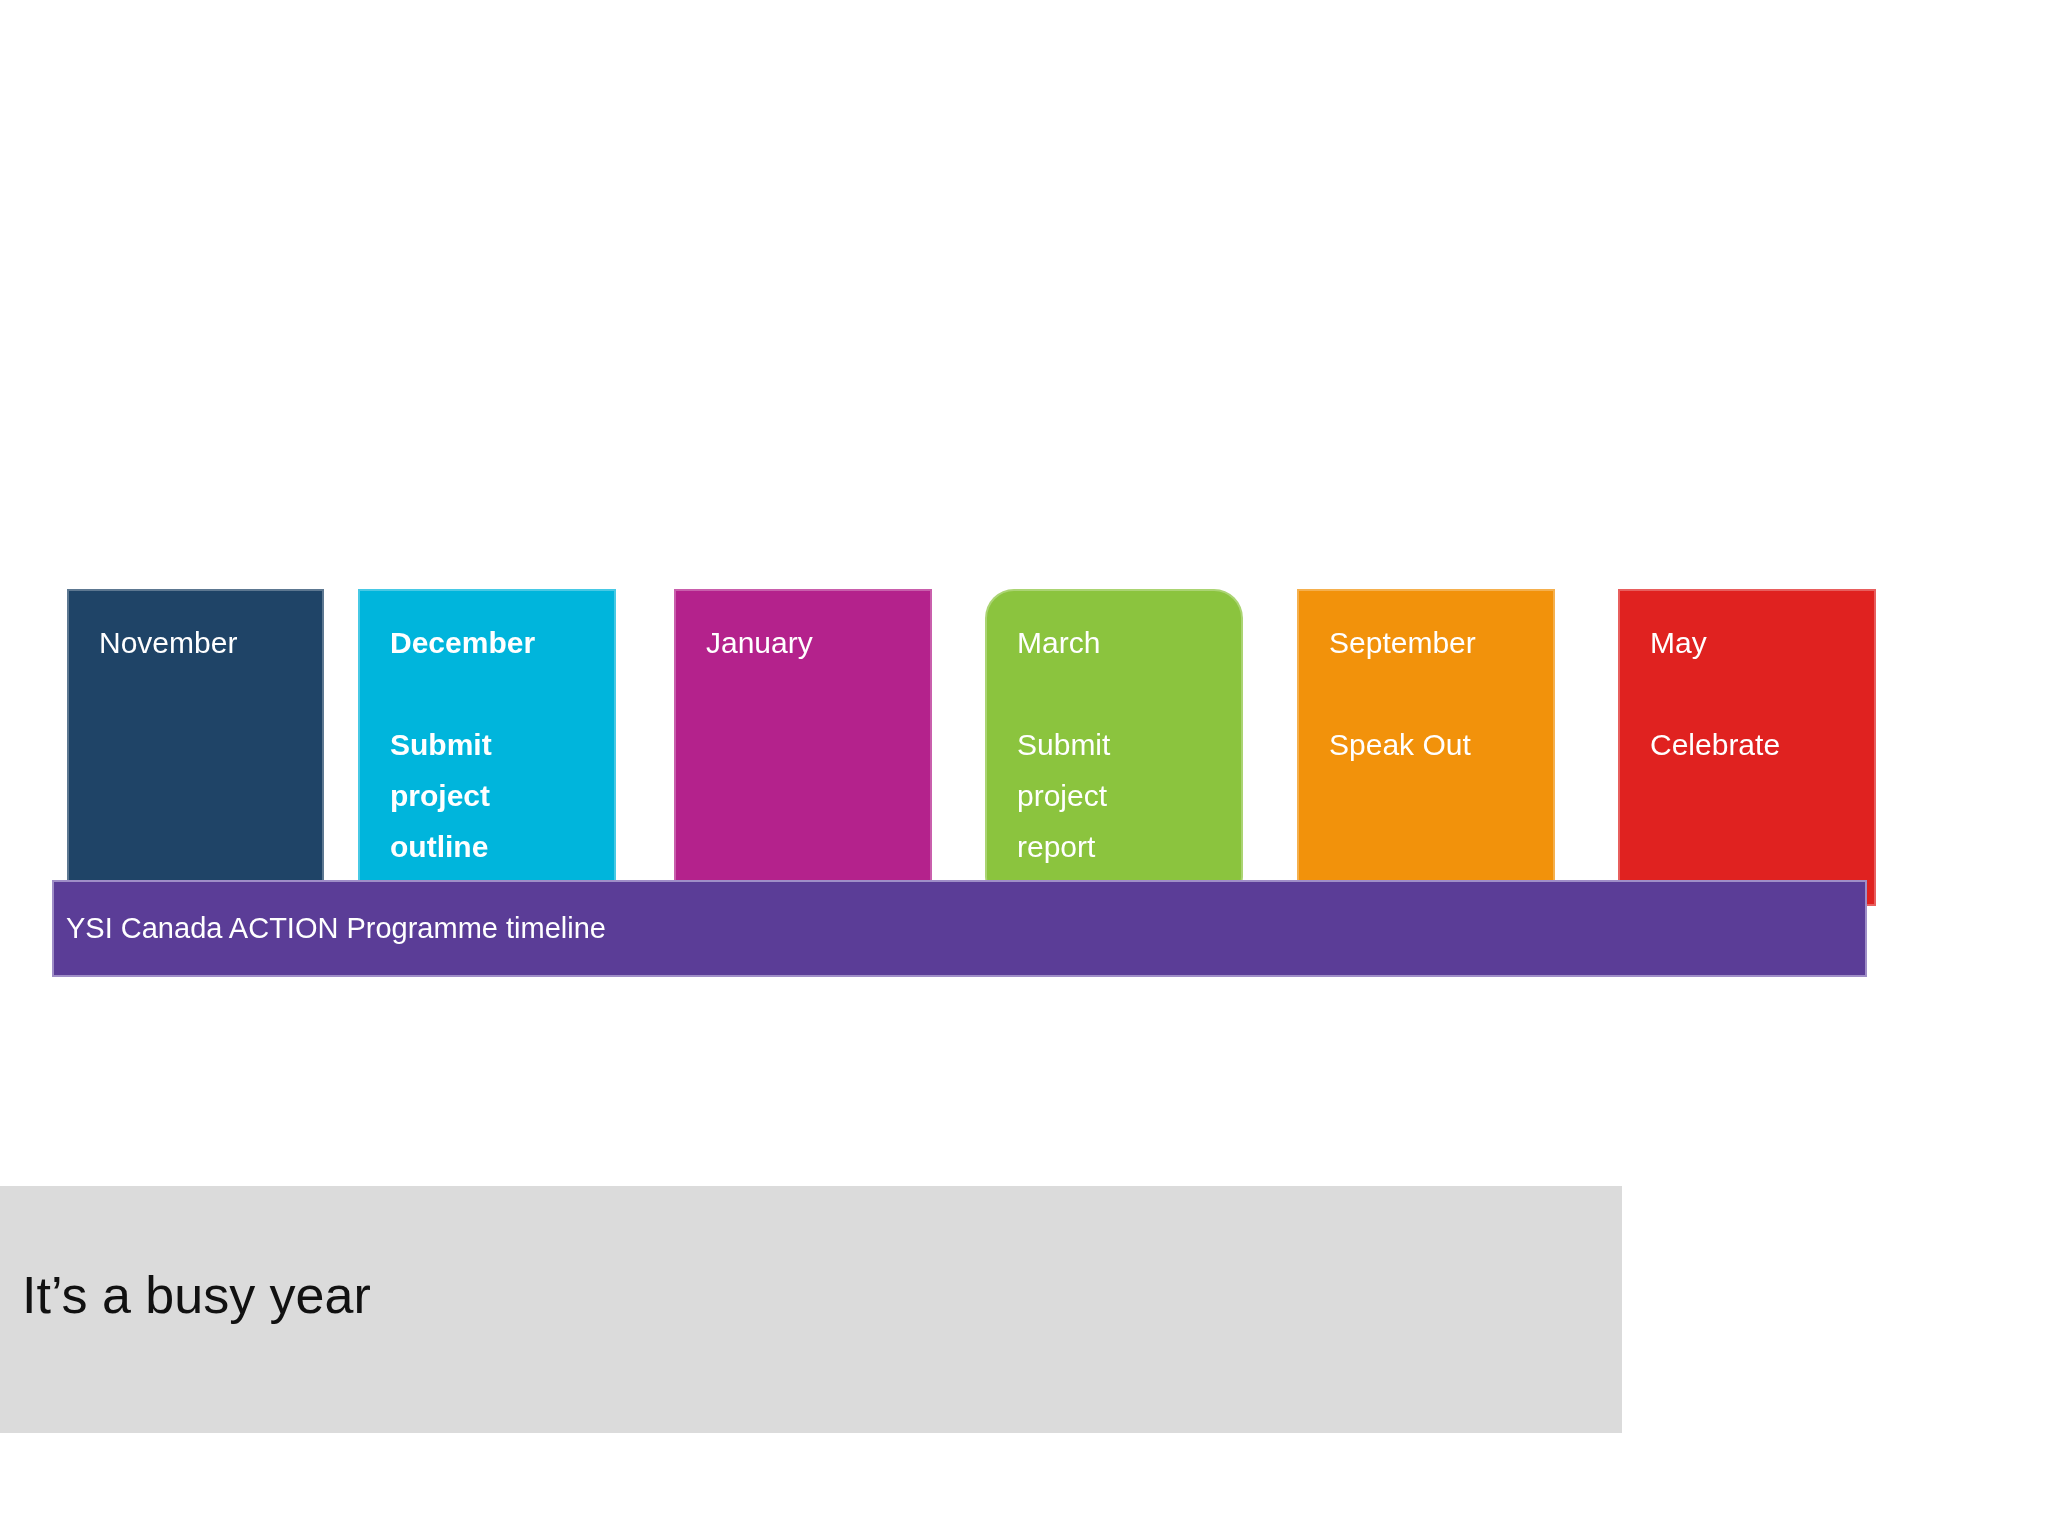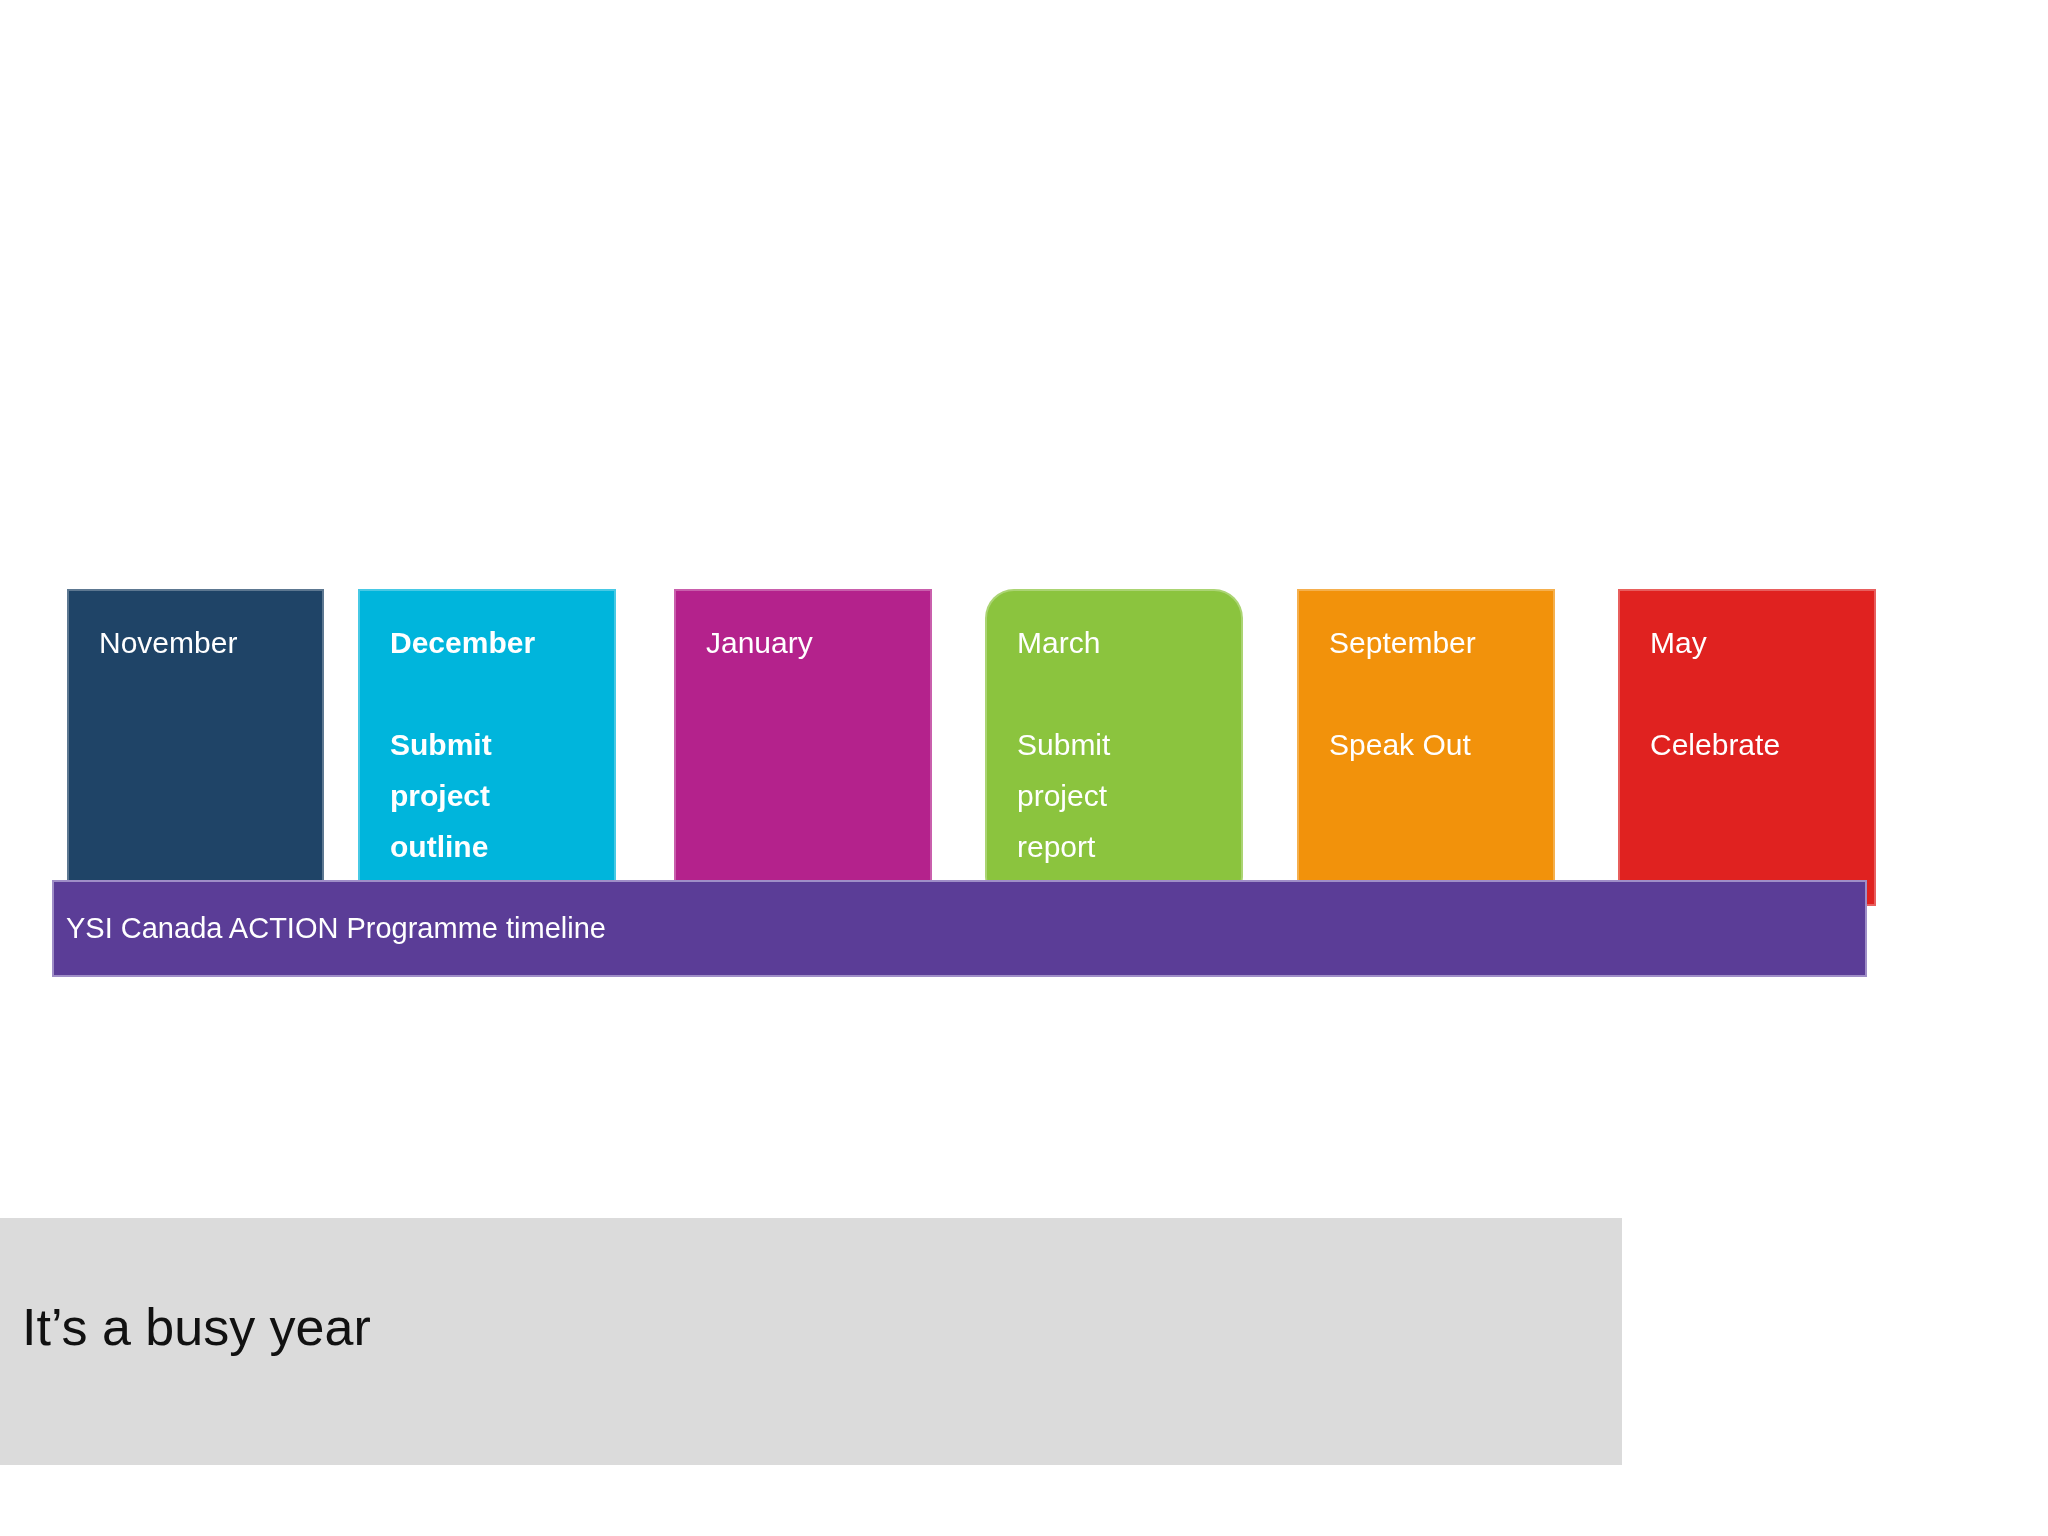--- a/index.html
+++ b/index.html
@@ -52,21 +52,21 @@
     font-size: 29px;
     line-height: 93px;
     padding-left: 12px;
     white-space: nowrap;
   }
 
   
   #footer-note {
     position: absolute;
     left: 0;
-    top: 1218px;
+    top: 1186px;
     width: 1622px;
     height: 247px;
     box-sizing: border-box;
     padding: 76px 0 0 22px;
     color: #111111;
     font-size: 52px;
     line-height: 66px;
     white-space: nowrap;
   }
 </style>

